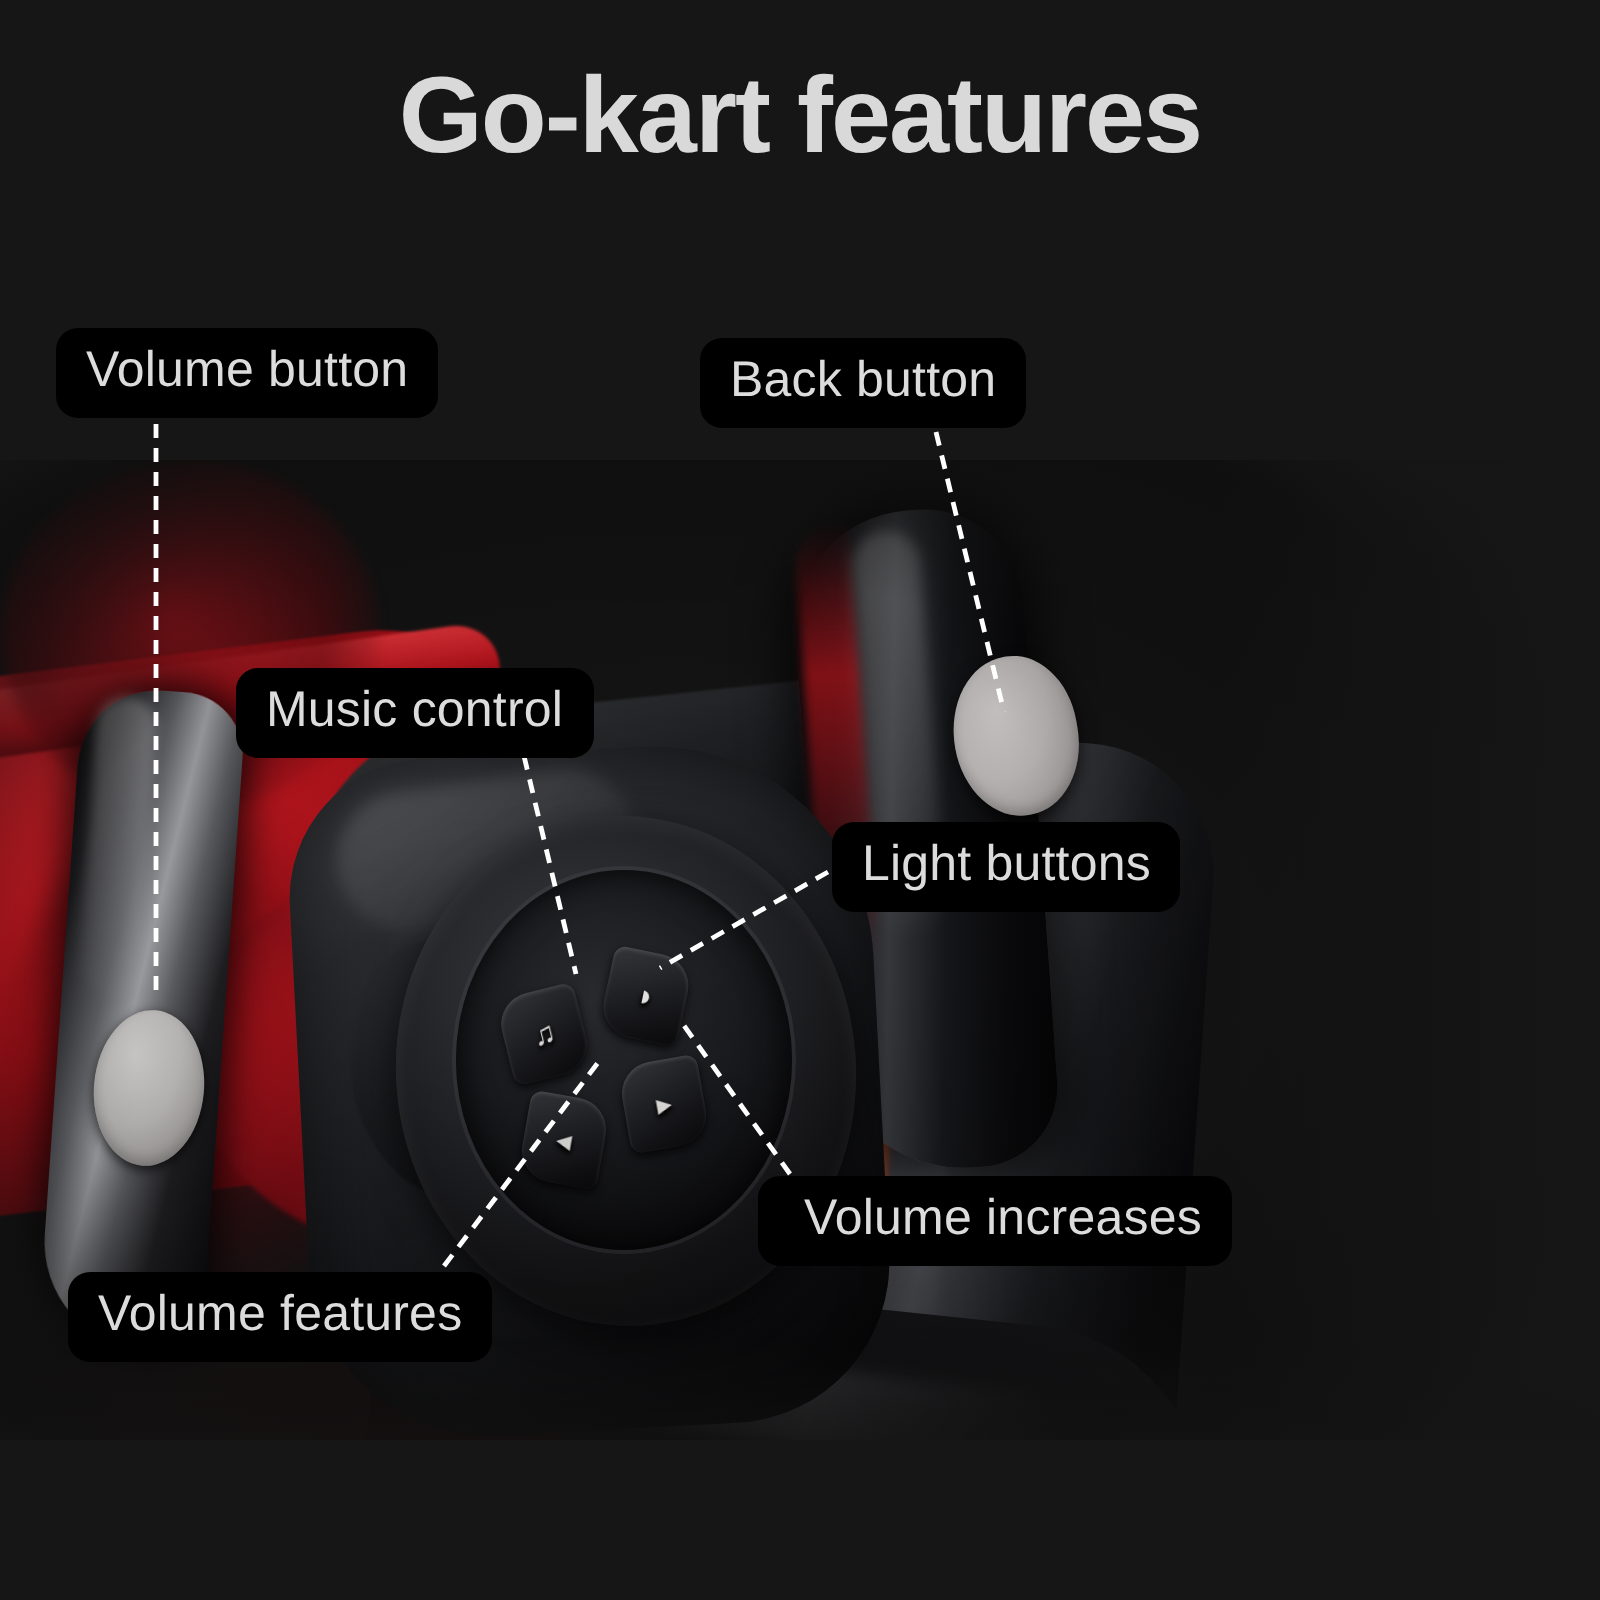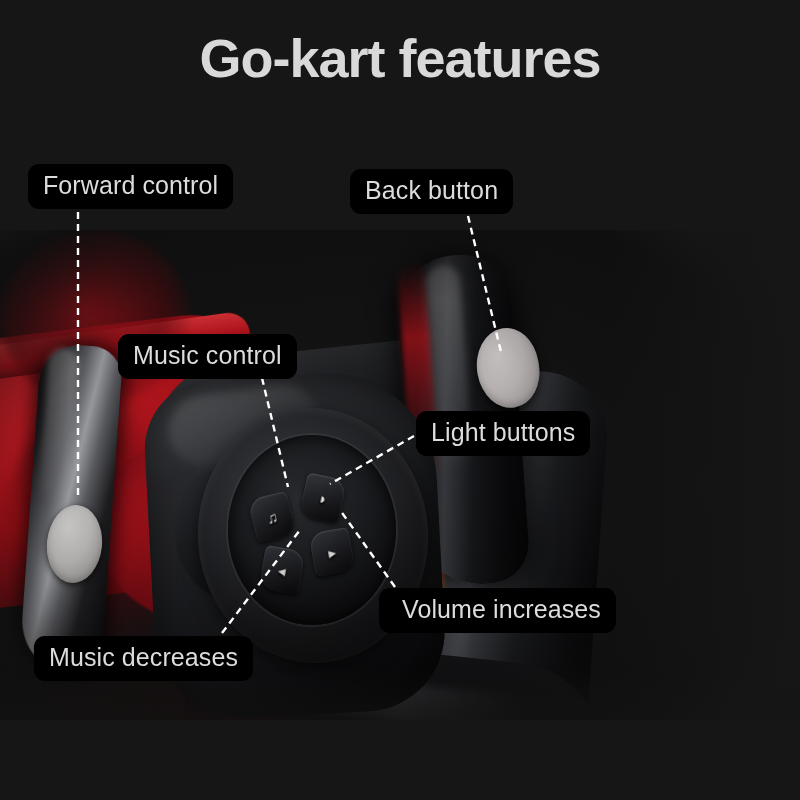--- a/index.html
+++ b/index.html
@@ -317,20 +317,20 @@
       <line x1="468" y1="216" x2="502" y2="356"></line>
       <line x1="262" y1="378" x2="288" y2="487"></line>
       <line x1="414" y1="436" x2="330" y2="484"></line>
       <line x1="395" y1="587" x2="340" y2="510"></line>
       <line x1="222" y1="633" x2="300" y2="530"></line>
     </g>
   </svg>
 
   <div id="title">Go-kart features</div>
 
-  <div class="pill" id="lbl-forward">Forward control</div>
+  <div class="pill" id="lbl-forward">Volume button</div>
   <div class="pill" id="lbl-music">Music control</div>
   <div class="pill" id="lbl-back">Back button</div>
   <div class="pill" id="lbl-light">Light buttons</div>
   <div class="pill" id="lbl-volinc">Volume increases</div>
-  <div class="pill" id="lbl-voldec">Music decreases</div>
+  <div class="pill" id="lbl-voldec">Volume features</div>
 
 </div>
 
 </body></html>

